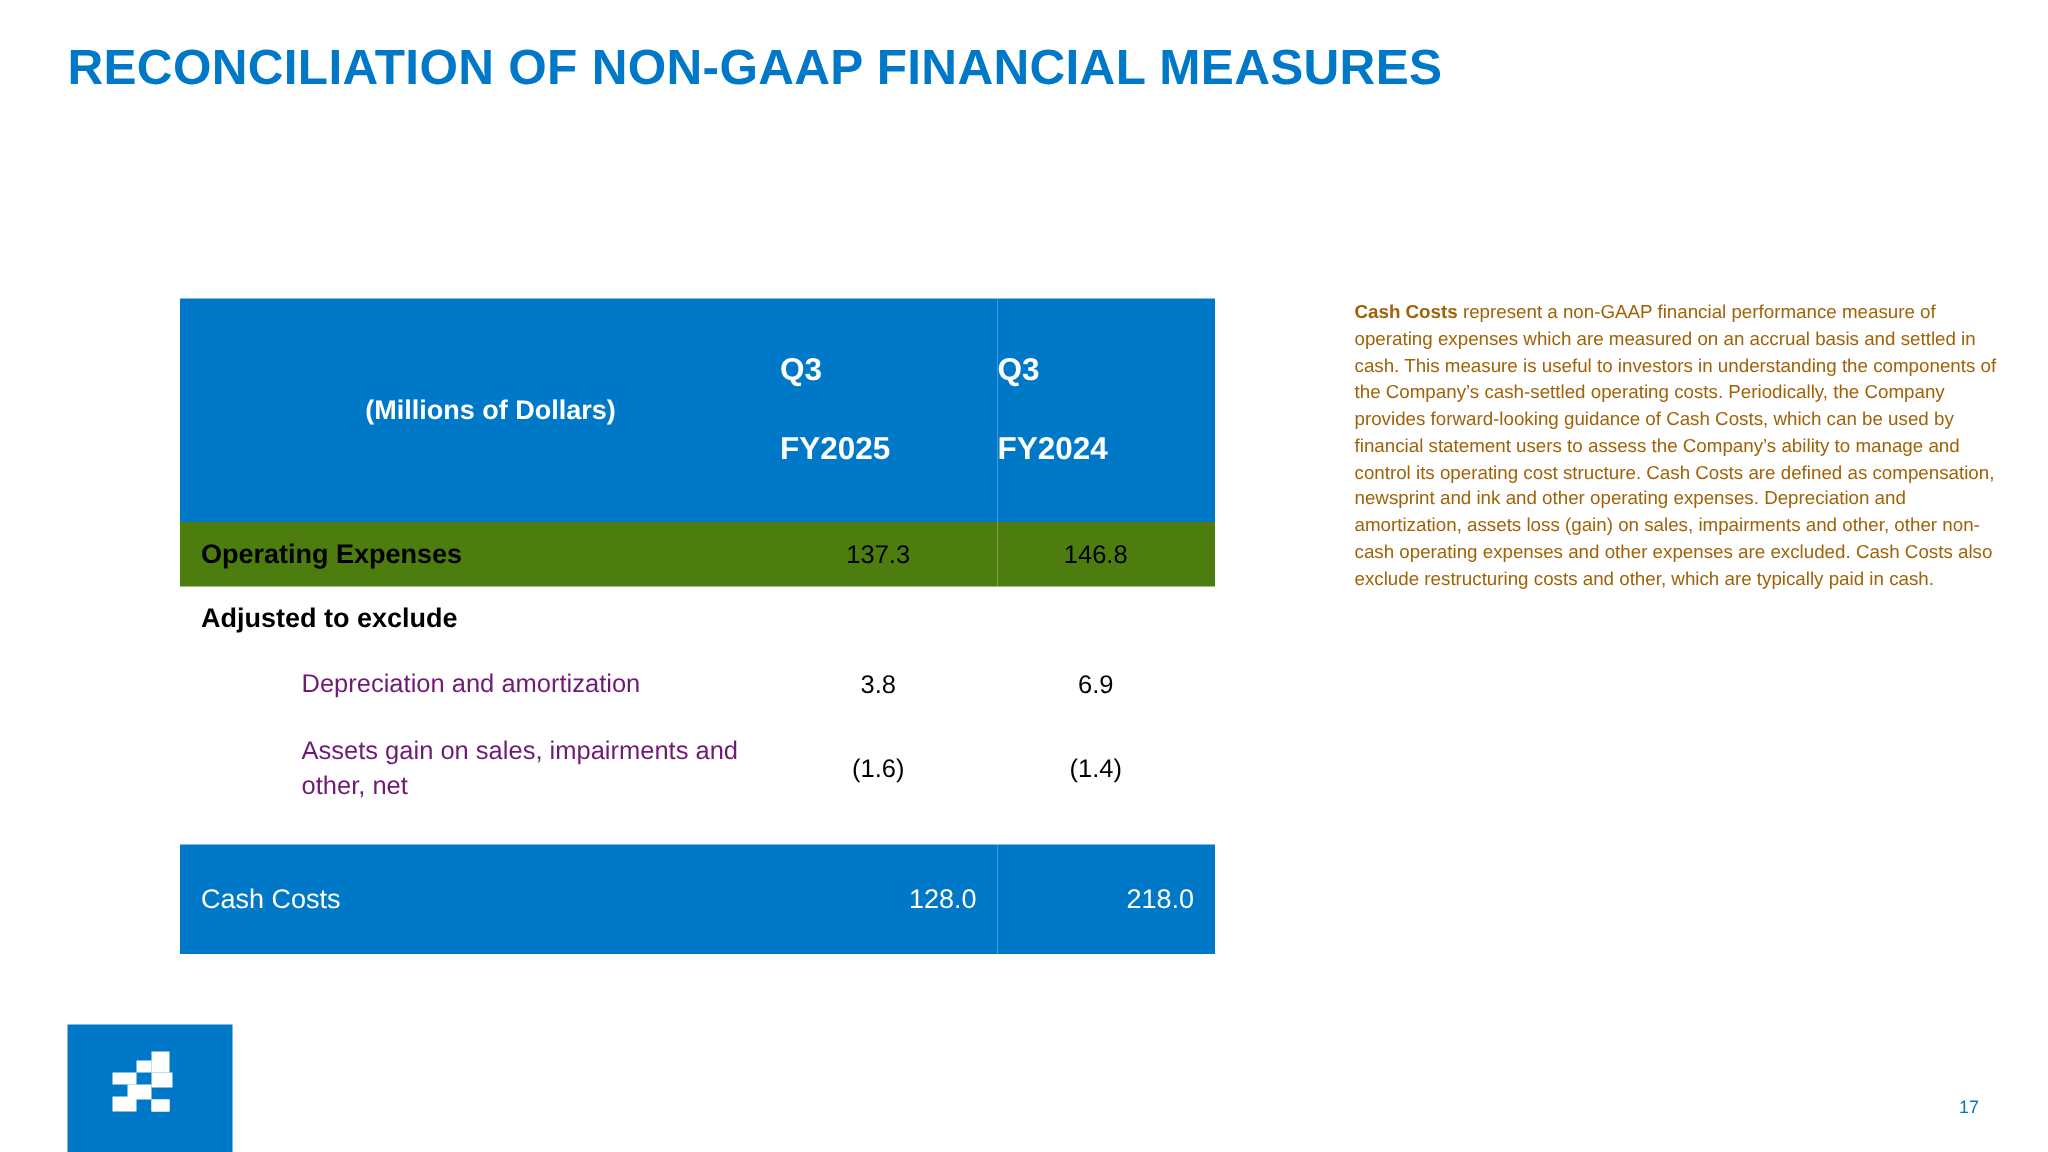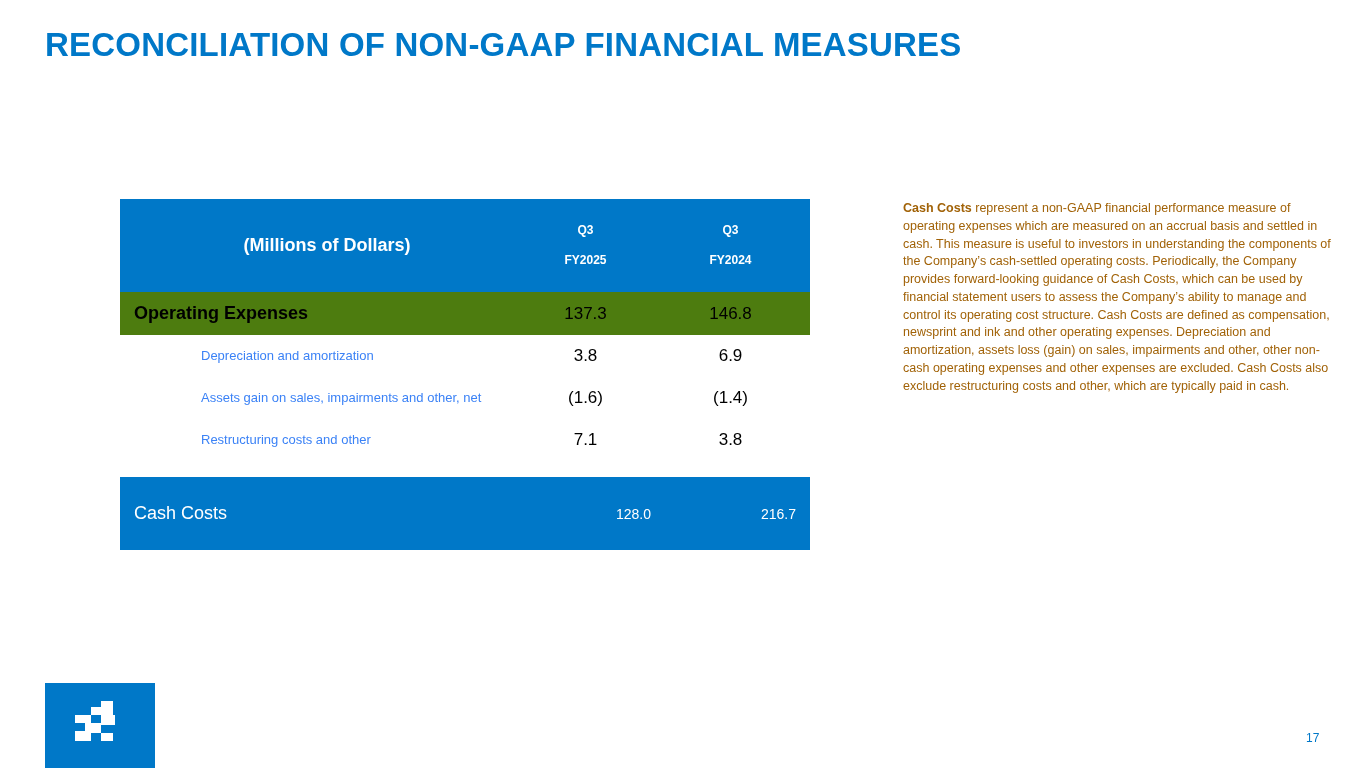--- a/index.html
+++ b/index.html
@@ -54,39 +54,39 @@
     background: #0078c8;
     color: #ffffff;
   }
   .hdr-label {
     font-size: 18px;
     font-weight: bold;
     padding: 12px 0 12px 14px !important;
     line-height: 1.15;
   }
   .hdr-num {
-    font-size: 12px;
-    font-weight: bold;
-    text-align: center;
+    font-size: 21px;
+    font-weight: bold;
+    text-align: left;
     padding: 9px 14px 9px 0 !important;
     line-height: 1.25;
     white-space: pre-line;
   }
 
   .row-shaded { background: #4d7c0f; }
 
   .cell-label-bold {
     font-size: 18px;
     font-weight: bold;
     color: #000000;
     padding: 11px 0 11px 14px !important;
   }
   .cell-label-indent {
-    font-size: 13px;
-    color: #3b82f6;
+    font-size: 17px;
+    color: #701a75;
     padding: 11px 10px 11px 81px !important;
     line-height: 1.35;
   }
   .cell-num {
     font-size: 17px;
     color: #000000;
     text-align: center;
     padding: 11px 14px 11px 0 !important;
   }
 
@@ -95,21 +95,21 @@
   .total-row {
     background: #0078c8;
     color: #ffffff;
   }
   .total-label {
     font-size: 18px;
     padding: 26px 0 26px 14px !important;
     color: #ffffff;
   }
   .total-num {
-    font-size: 14px;
+    font-size: 18px;
     text-align: right;
     padding: 26px 14px 26px 0 !important;
     color: #ffffff;
   }
 
   
   .notes {
     position: absolute;
     left: 903px;
     top: 200px;
@@ -168,49 +168,49 @@
             <div>FY2024</div>
           </th>
         </tr>
 
         <tr class="row-shaded">
           <td class="cell-label-bold">Operating Expenses</td>
           <td class="cell-num">137.3</td>
           <td class="cell-num">146.8</td>
         </tr>
 
+        <tr>
+          <td class="cell-label-bold">Adjusted to exclude</td>
+          <td class="cell-num"></td>
+          <td class="cell-num"></td>
+        </tr>
 
         <tr>
           <td class="cell-label-indent">Depreciation and amortization</td>
           <td class="cell-num">3.8</td>
           <td class="cell-num">6.9</td>
         </tr>
 
         <tr>
           <td class="cell-label-indent">Assets gain on sales, impairments and other, net</td>
           <td class="cell-num">(1.6)</td>
           <td class="cell-num">(1.4)</td>
         </tr>
 
-        <tr>
-          <td class="cell-label-indent">Restructuring costs and other</td>
-          <td class="cell-num">7.1</td>
-          <td class="cell-num">3.8</td>
-        </tr>
 
         <tr class="spacer-row">
           <td></td>
           <td></td>
           <td></td>
         </tr>
 
         <tr class="total-row">
           <td class="total-label">Cash Costs</td>
           <td class="total-num">128.0</td>
-          <td class="total-num">216.7</td>
+          <td class="total-num">218.0</td>
         </tr>
       </tbody>
     </table>
   </div>
 
   <div class="notes">
     <p><b>Cash Costs</b><span> represent a non-GAAP financial performance measure of operating expenses which are measured on an accrual basis and settled in cash. This measure is useful to investors in understanding the components of the Company’s cash-settled operating costs. Periodically, the Company provides forward-looking guidance of Cash Costs, which can be used by financial statement users to assess the Company’s ability to manage and control its operating cost structure. Cash Costs are defined as compensation, newsprint and ink and other operating expenses. Depreciation and amortization, assets loss (gain) on sales, impairments and other, other non-cash operating expenses and other expenses are excluded. Cash Costs also exclude restructuring costs and other, which are typically paid in cash.</span></p>
   </div>
 
   <div class="logo">

